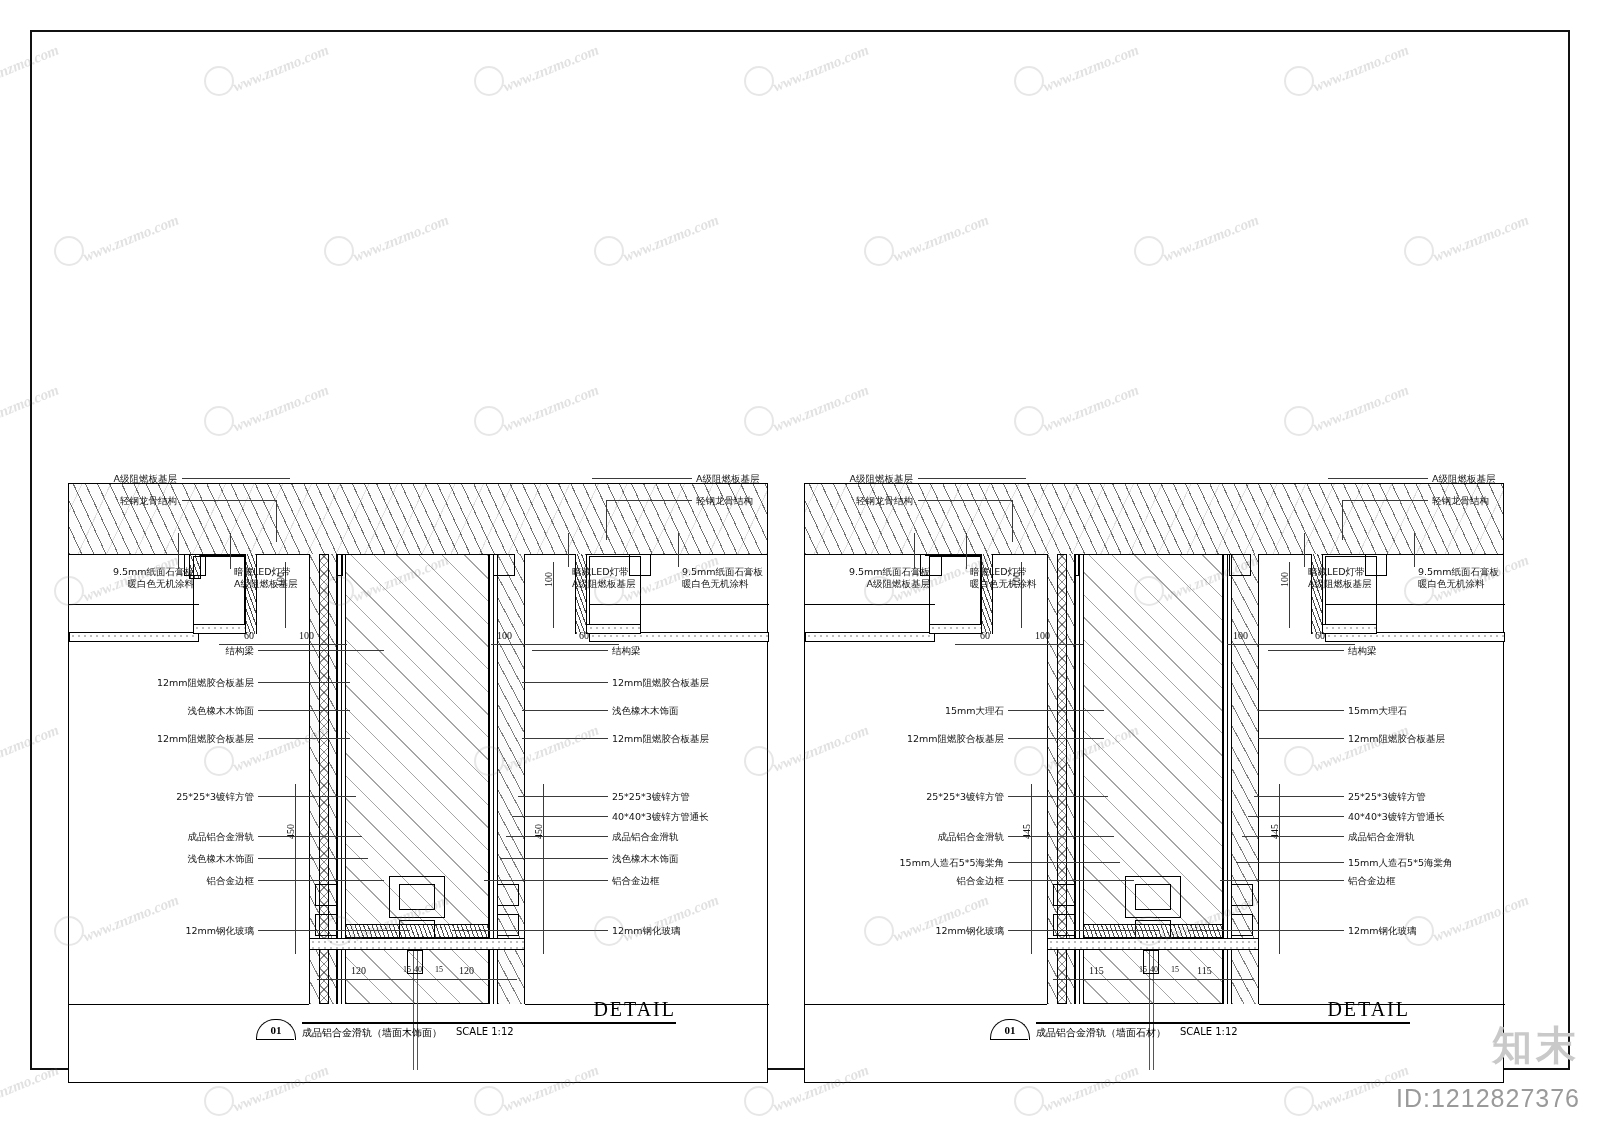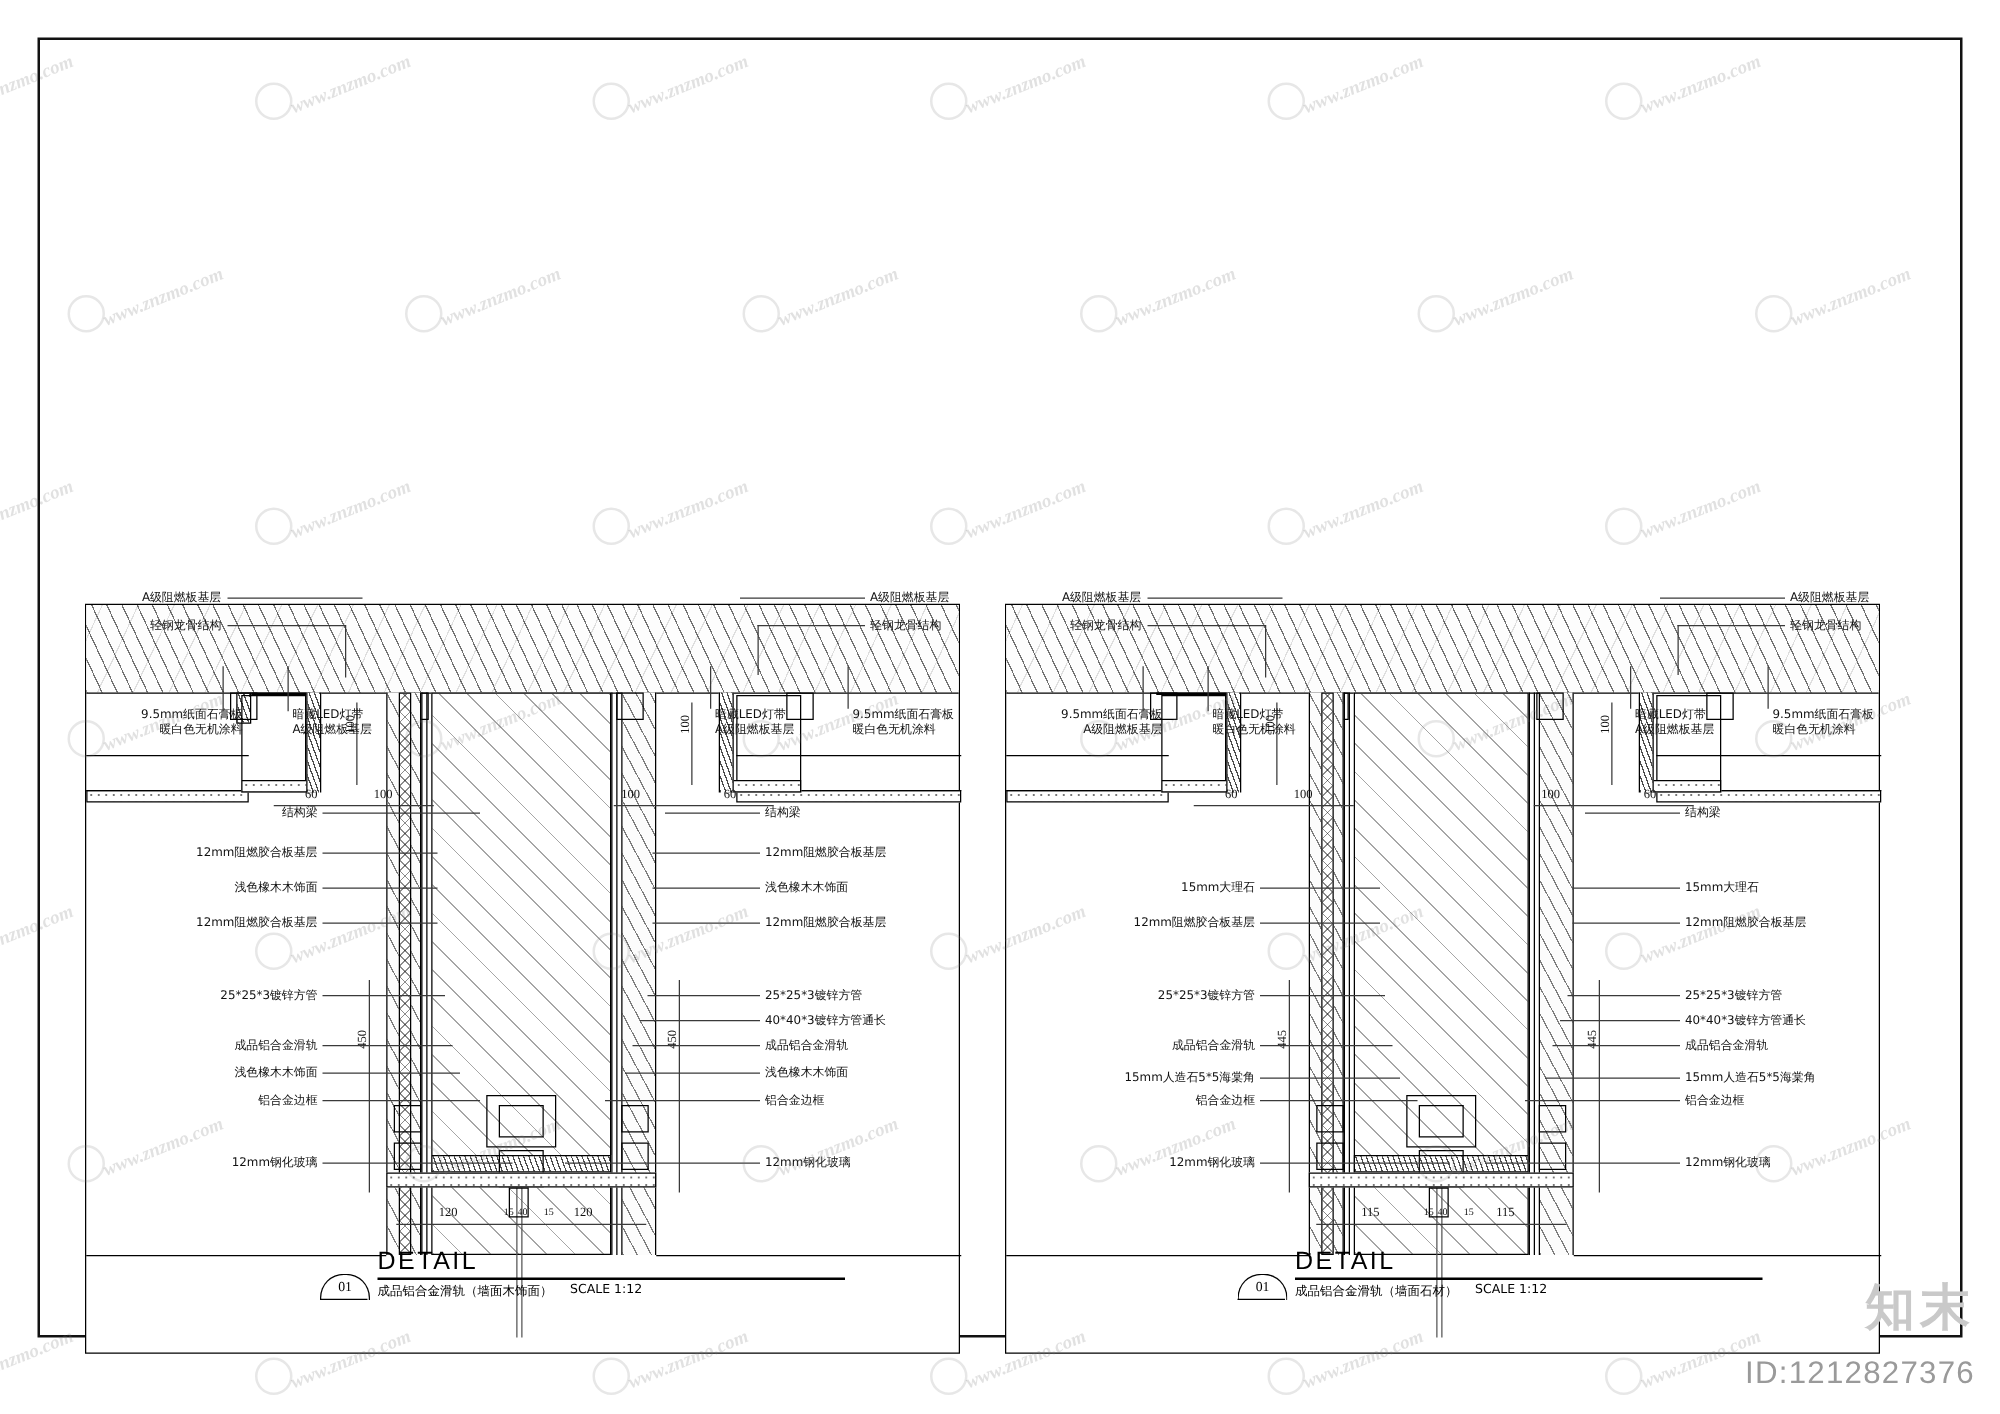--- a/index.html
+++ b/index.html
@@ -67,25 +67,25 @@
   .dim{position:absolute;font-size:10px;font-family:"Liberation Serif",serif;
        color:#111;white-space:nowrap;}
   .dim.vert{writing-mode:vertical-rl;transform:rotate(180deg);}
 
   
   .caption{position:absolute;width:420px;}
   .cap-row{display:flex;align-items:flex-end;}
   .bubble{width:38px;height:20px;border:1px solid #000;border-bottom:none;
           border-radius:19px 19px 0 0;font-size:11px;text-align:center;
           line-height:20px;position:relative;top:1px;}
-  .bubble-wrap{width:46px;}
+  .bubble-wrap{width:46px;font-weight:bold;}
   .bubble-line{width:38px;height:1px;background:#000;}
   .cap-main{flex:1;}
-  .cap-detail{text-align:left;font-size:20px;letter-spacing:2px;
-              font-family:Liberation Sans, sans-serif;margin-bottom:1px;}
+  .cap-detail{text-align:right;font-size:20px;letter-spacing:2px;
+              font-family:Liberation Serif, serif;margin-bottom:1px;}
   .cap-rule{height:2px;background:#000;}
   .cap-sub{font-size:10px;margin-top:2px;display:flex;gap:14px;
            font-family:"DejaVu Sans","Liberation Sans",sans-serif;}
 
   
   .wm{position:absolute;font-size:15px;color:rgba(120,120,120,.22);
       font-family:"Liberation Serif",serif;transform:rotate(-22deg);
       pointer-events:none;white-space:nowrap;font-style:italic;font-weight:700;}
   .wmc{position:absolute;width:26px;height:26px;border:2px solid rgba(120,120,120,.18);
        border-radius:50%;pointer-events:none;}

